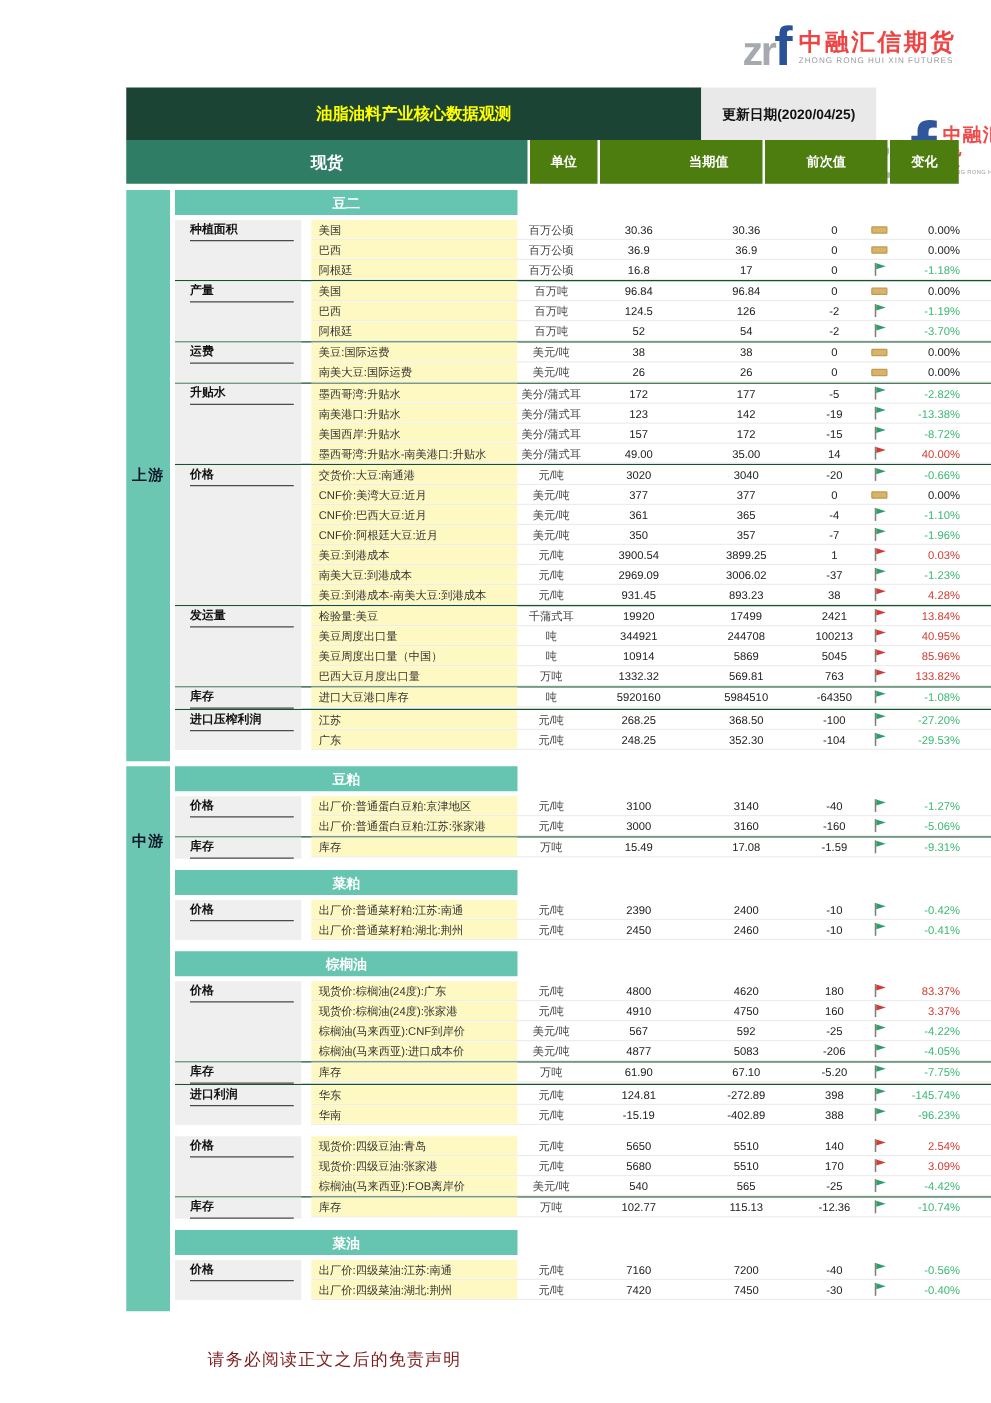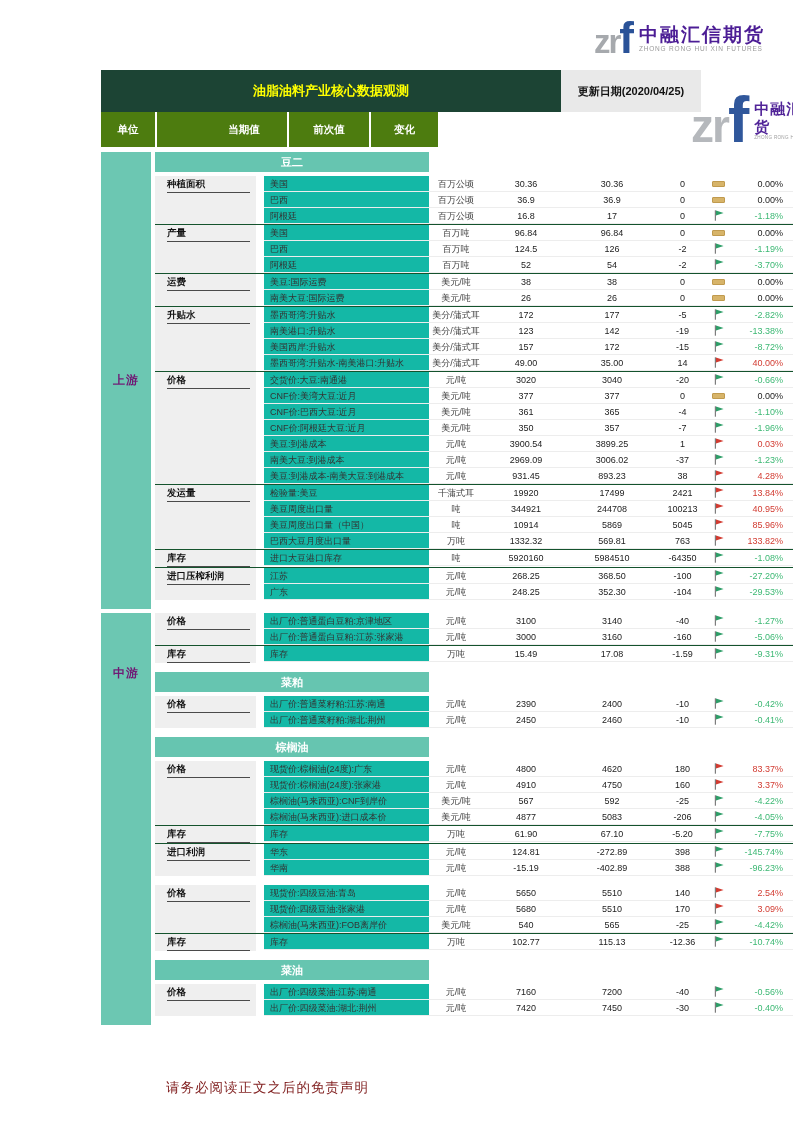--- a/index.html
+++ b/index.html
@@ -5,21 +5,21 @@
   html,body{margin:0;padding:0;background:#fff;}
   .page{position:relative;width:793px;height:1122px;background:#fff;overflow:hidden;
         font-family:"Liberation Sans","DejaVu Sans",sans-serif;margin-left:46px;}
 
   
   .toplogo{position:absolute;left:548px;top:16px;display:flex;align-items:center;}
   .zrf{font-weight:bold;letter-spacing:-2px;line-height:1;}
   .zrf .zr{color:#a6a9ad;font-size:33px;}
   .zrf .f{color:#2a5298;font-size:44px;}
   .brandtxt{margin-left:7px;}
-  .brand-cn{font-size:19px;font-weight:bold;color:#4c1d95;letter-spacing:2px;line-height:1.15;}
+  .brand-cn{font-size:19px;font-weight:bold;color:#ef4444;letter-spacing:2px;line-height:1.15;}
   .brand-en{font-size:6.5px;color:#9a9a9a;letter-spacing:0.8px;}
 
   
   .watermark{position:absolute;left:645px;top:88px;display:flex;align-items:center;opacity:.97;}
   .watermark .zr{color:#b3b6ba;font-size:46px;}
   .watermark .f{color:#2a5298;font-size:64px;}
   .watermark .brand-cn{font-size:15px;letter-spacing:1px;}
   .watermark .brand-en{font-size:4.6px;letter-spacing:0.3px;}
 
   
@@ -27,41 +27,41 @@
   .title-main{width:460px;background:#1c4434;color:#ffff00;font-weight:bold;font-size:13px;
               display:flex;align-items:center;justify-content:center;}
   .title-update{flex:1;background:#e9e9e9;color:#111;font-weight:bold;font-size:11px;
               display:flex;align-items:center;justify-content:center;}
 
   
   .colheader{position:absolute;left:55px;top:112px;height:35px;display:flex;}
   .ch{display:flex;align-items:center;justify-content:center;color:#fff;font-weight:bold;}
   .ch-spot{width:321px;background:#2f7d65;font-size:13px;margin-right:2px;}
   .ch-dark{background:#4d7c0f;font-size:10.5px;margin-right:2px;}
-  .ch-unit{width:54px;} .ch-cur{width:86px;padding-left:44px;} .ch-prev{width:80px;} .ch-chg{width:67px;margin-right:0;}
+  .ch-unit{width:54px;} .ch-cur{width:86px;padding-left:44px;} .ch-prev{width:98px;} .ch-chg{width:55px;margin-right:0;}
 
   
   .tbody{position:absolute;left:55px;top:152px;width:700px;}
   .stage{display:flex;margin-bottom:4px;}
-  .stage-label{width:50px;background:#6cc7b2;color:#701a75;font-weight:bold;font-size:12px;
+  .stage-label{width:35px;background:#6cc7b2;color:#0f172a;font-weight:bold;font-size:12px;
                display:flex;justify-content:center;align-items:center;letter-spacing:1px;}
   .stage:nth-child(2) .stage-label{align-items:flex-start;padding-top:52px;}
   .stage-sections{margin-left:4px;flex:1;}
   .section{margin-bottom:9px;}
   .section-title{width:274px;height:20px;background:#66c5b0;color:#fff;font-weight:bold;
                  font-size:11px;display:flex;align-items:center;justify-content:center;margin-bottom:4px;}
   .group{display:flex;}
   .group + .group{border-top:1px solid #14532d;}
   .cat-cell{width:101px;background:#efefef;margin-right:8px;box-sizing:border-box;padding:0 6px 0 12px;}
   .cat-label{font-size:9.5px;font-weight:bold;color:#111;height:16px;line-height:16px;
              border-bottom:1px solid #4a4a4a;}
   .rows{flex:1;}
   .row{display:flex;height:16px;line-height:16px;font-size:9px;color:#222;
        border-bottom:1px solid #ededed;box-sizing:border-box;}
-  .c-item{width:165px;background:#14b8a6;padding-left:6px;box-sizing:border-box;color:#333;
+  .c-item{width:165px;background:#fef9c3;padding-left:6px;box-sizing:border-box;color:#333;
           white-space:nowrap;overflow:hidden;}
   .c-unit{width:54px;text-align:center;color:#444;}
   .c-cur{width:86px;text-align:center;}
   .c-prev{width:86px;text-align:center;}
   .c-chg{width:55px;text-align:center;}
   .c-flag{width:17px;display:flex;align-items:center;justify-content:center;}
   .c-pct{width:56px;text-align:right;}
   .pct-up{color:#d23b31;} .pct-down{color:#3db874;} .pct-flat{color:#222;}
   .dash{width:11px;height:4px;background:#d7b469;border:1px solid #c09a4e;border-radius:1px;}
   .flag svg{display:block;}
@@ -88,20 +88,21 @@
       <div class="brand-en">ZHONG RONG HUI XIN FUTURES</div>
     </div>
   </div>
 
   <div class="titlebar">
     <div class="title-main">油脂油料产业核心数据观测</div>
     <div class="title-update">更新日期(2020/04/25)</div>
   </div>
 
   <div class="colheader">
+    <div class="ch ch-spot">现货</div>
     <div class="ch ch-dark ch-unit">单位</div>
     <div class="ch ch-dark ch-cur">当期值</div>
     <div class="ch ch-dark ch-prev">前次值</div>
     <div class="ch ch-dark ch-chg">变化</div>
   </div>
 
   <div class="tbody">
       <div class="stage">
         <div class="stage-label">上游</div>
         <div class="stage-sections">
@@ -549,20 +550,21 @@
                 </div>
               </div>
             </div>
           </div>
         </div>
       </div>
       <div class="stage">
         <div class="stage-label">中游</div>
         <div class="stage-sections">
           <div class="section">
+            <div class="section-title">豆粕</div>
             <div class="group">
               <div class="cat-cell">
                 <div class="cat-label">价格</div>
               </div>
               <div class="rows">
                 <div class="row">
                   <div class="c-item">出厂价:普通蛋白豆粕:京津地区</div>
                   <div class="c-unit">元/吨</div>
                   <div class="c-cur">3100</div>
                   <div class="c-prev">3140</div>

